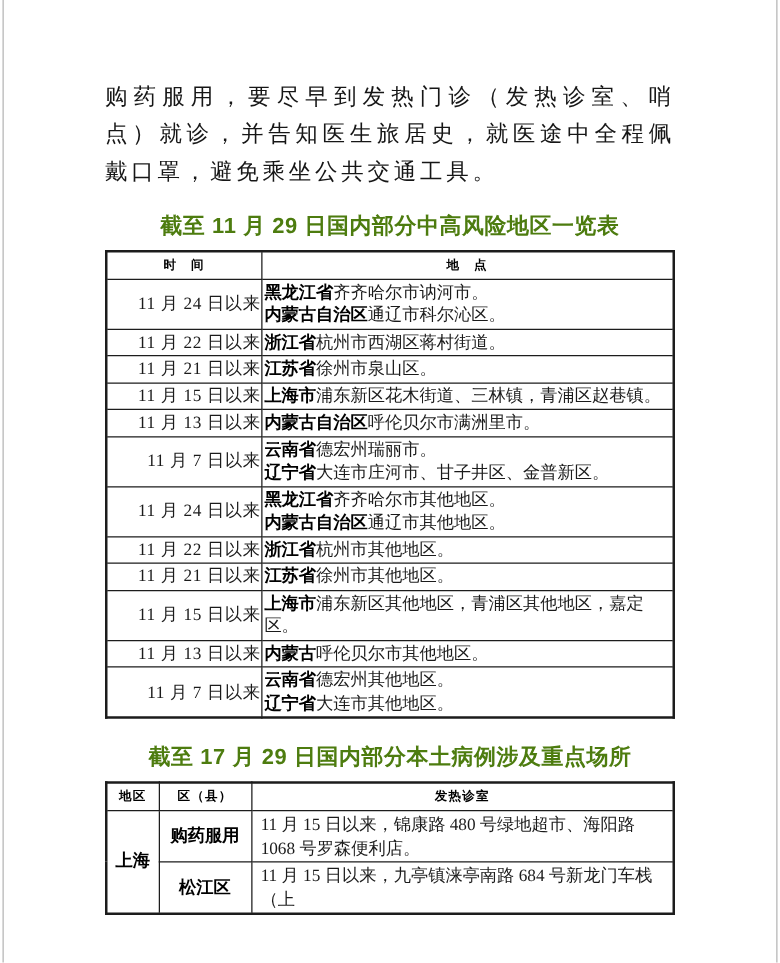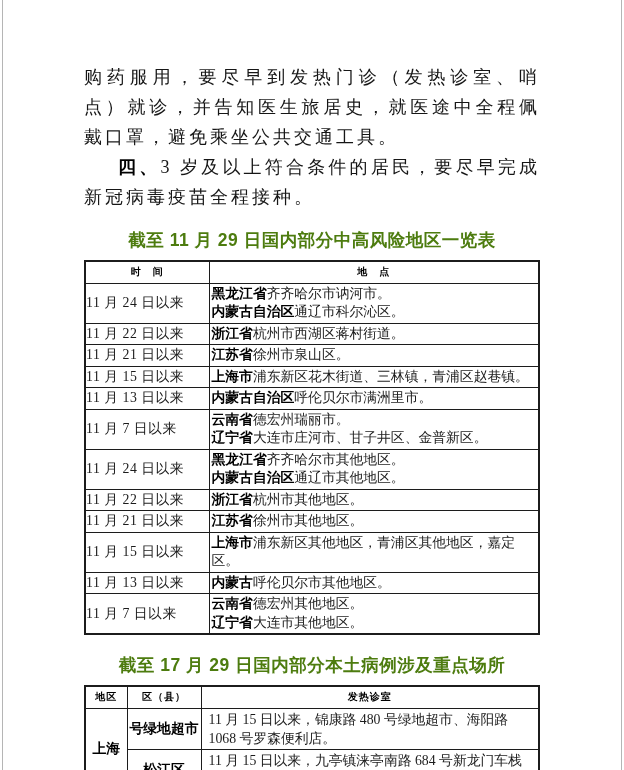--- a/index.html
+++ b/index.html
@@ -56,21 +56,21 @@
     font-weight:700;
     font-size:10px;
     height:22px;
     text-align:center;
     color:#000;
     letter-spacing:1px;
   }
   td { font-size:13.8px; vertical-align:middle; }
 
   
-  .risk .time-cell { text-align:left; letter-spacing:0.5px; }
+  .risk .time-cell { text-align:right; letter-spacing:0.5px; }
   .risk .loc-cell  { padding:1px 2px; text-align:left; }
   .risk tr.single td { height:20px; }
   .loc-line { line-height:18.5px; }
   .loc-line .prov { font-family:"Liberation Sans", sans-serif; font-weight:700; color:#000; }
 
   
   .venues .region-cell, .venues .district-cell {
     font-family:"Liberation Sans", sans-serif;
     font-weight:700; color:#000;
     text-align:center;
@@ -83,23 +83,20 @@
 
 <div class="page-edge left"></div>
 <div class="page-edge right"></div>
 
 <div class="doc">
 
   <p class="body-text">
     <span>购药服用，要尽早到发热门诊（发热诊室、哨点）就诊，并告知医生旅居史，就医途中全程佩戴口罩，避免乘坐公共交通工具。</span>
   </p>
 
-  <p class="body-text indent">
-    <span class="hei">四、</span><span>3 岁及以上符合条件的居民，要尽早完成新冠病毒疫苗全程接种。</span>
-  </p>
 
   <h2 class="tbl-title first">截至 11 月 29 日国内部分中高风险地区一览表</h2>
 
   <table class="risk">
     <colgroup>
         <col style="width:124px">
         <col style="width:330px">
       </colgroup>
     <thead>
       <tr>
@@ -198,21 +195,21 @@
     <thead>
       <tr>
         <th>地区</th>
         <th>区（县）</th>
         <th>发热诊室</th>
       </tr>
     </thead>
     <tbody>
         <tr class="double">
           <td class="region-cell" rowspan="2">上海</td>
-          <td class="district-cell">号绿地超市</td>
+          <td class="district-cell">购药服用</td>
           <td class="venue-cell">11 月 15 日以来，锦康路 480 号绿地超市、海阳路 1068 号罗森便利店。</td>
         </tr>
         <tr class="single">
           <td class="district-cell">松江区</td>
           <td class="venue-cell">11 月 15 日以来，九亭镇涞亭南路 684 号新龙门车栈（上</td>
         </tr>
       </tbody>
   </table>
 
 </div>

